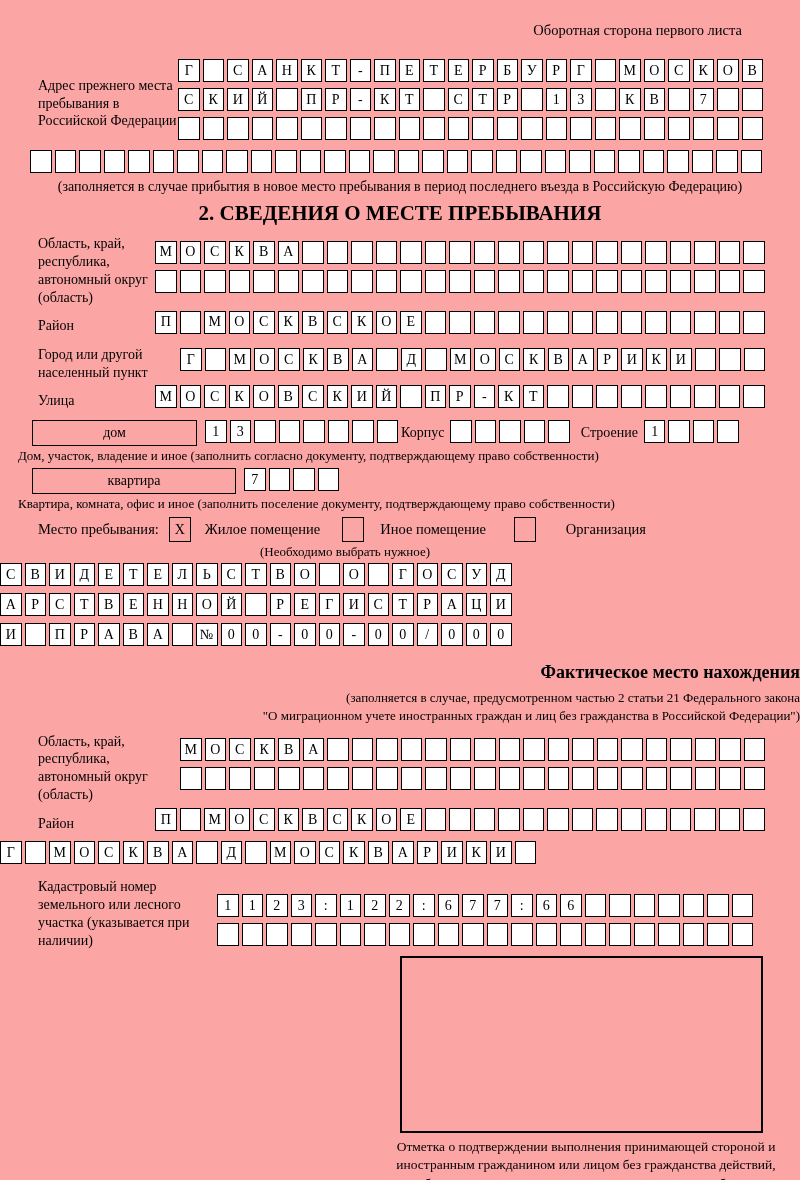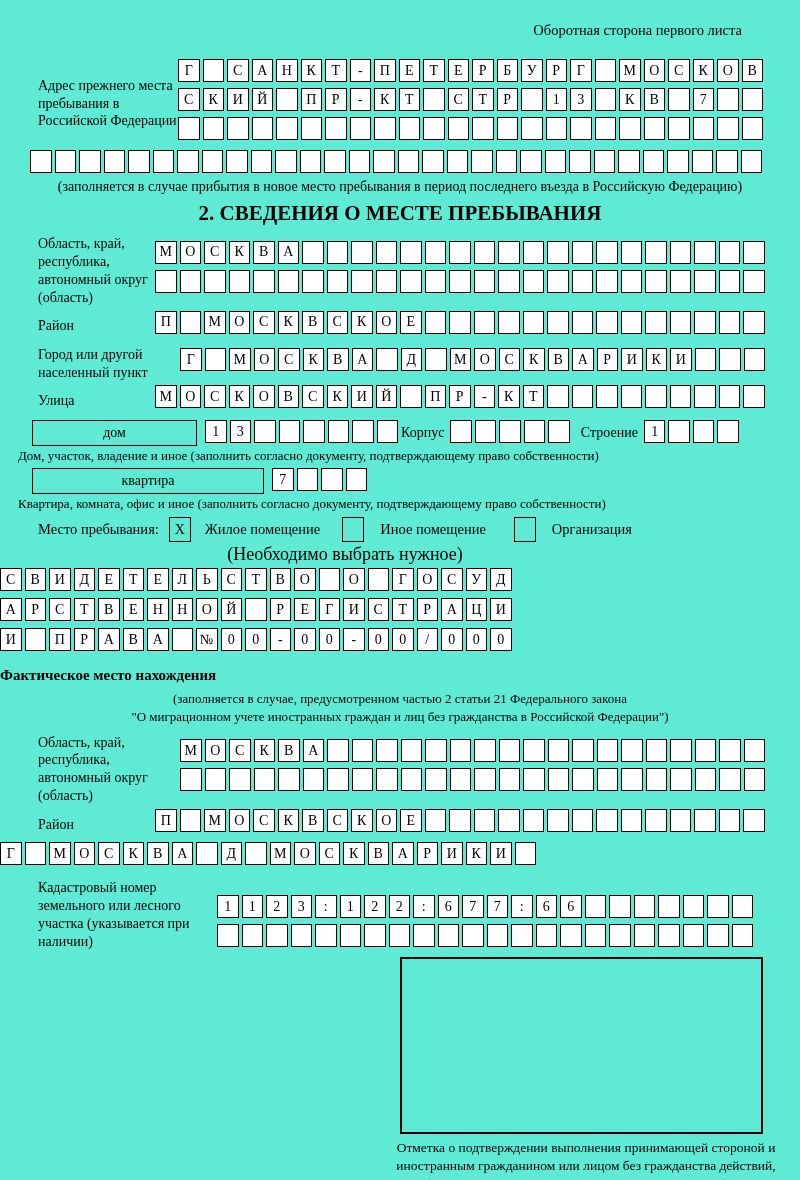--- a/index.html
+++ b/index.html
@@ -1,17 +1,17 @@
 <!DOCTYPE html>
 <html><head>
 <meta charset="utf-8">
 <style>
   html,body{margin:0;padding:0;background:#fff;}
   .page{
-    width:800px;height:1180px;position:relative;background:#5eead4;color:#000;
+    width:800px;height:1180px;position:relative;background:#fca5a5;color:#000;
     font-family:"Liberation Serif","DejaVu Serif",serif;
     padding-top:22px;box-sizing:border-box;overflow:hidden;
   }
   .header-note{ text-align:right;padding-right:58px;font-size:14.5px; }
   .field{ display:flex;align-items:center;margin-bottom:4px; }
   .flabel{ box-sizing:border-box;padding-left:38px;padding-top:2px;font-size:14px;line-height:1.28;flex:none; }
   .rows{ display:flex;flex-direction:column; }
   .cellrow{ display:flex;margin-bottom:6px; }
   .cell{
     box-sizing:border-box;flex:none;width:21.5px;height:23px;border:1.6px solid #000;
@@ -23,32 +23,32 @@
   .sec-title{ text-align:center;font-weight:bold;font-size:21px;margin-top:6px;margin-bottom:7px; }
   
   .lw178{width:178px;} .lw155{width:155px;} .lw180{width:180px;}
   .lw253{width:253px;} .lw228{width:228px;} .lw217{width:217px;}
   .house-row{ display:flex;align-items:flex-start;padding-left:32px;margin-top:6px; }
   .big-rect{
     box-sizing:border-box;height:26px;border:1.6px solid #000;display:flex;
     align-items:center;justify-content:center;font-size:14px;flex:none;
   }
   .rect-dom{width:165px;margin-right:8px;}
-  .rect-kv{width:232px;margin-right:8px;font-family:Liberation Serif, serif;}
+  .rect-kv{width:204px;margin-right:8px;font-family:Liberation Serif, serif;}
   .inline-label{ font-size:14px;line-height:25px;flex:none; }
   .caption-note{ padding-left:18px;font-size:13px;margin-top:2px;margin-bottom:4px; }
   .stay-row{ display:flex;align-items:center;padding-left:38px;margin-top:5px; }
   .stay-row .lbl{ font-size:14.5px; }
   .chkcell{
     box-sizing:border-box;width:22px;height:25px;border:1.6px solid #000;flex:none;
     display:flex;align-items:center;justify-content:center;font-size:14px;
   }
-  .stay-note{ width:520px;text-align:center;font-size:18px;margin-top:2px;margin-bottom:3px;margin-left:85px; }
-  .fact-title{ text-align:left;font-weight:bold;font-size:15px;margin-top:10px;margin-bottom:6px; }
-  .fact-sub{ text-align:center;font-size:13px;line-height:1.35; }
+  .stay-note{ width:520px;text-align:center;font-size:13px;margin-top:2px;margin-bottom:3px;margin-left:85px; }
+  .fact-title{ text-align:right;font-weight:bold;font-size:18px;margin-top:10px;margin-bottom:6px; }
+  .fact-sub{ text-align:right;font-size:13px;line-height:1.35; }
   .fact-block{ margin-top:6px; }
   .cad-rows{ margin-top:20px; }
   .stamp-box{ margin-left:400px;width:363px;height:177px;border:2px solid #000;box-sizing:border-box;margin-top:0px; }
   .stamp-caption{ margin-left:388px;width:396px;text-align:center;font-size:13.5px;line-height:1.35;margin-top:5px; }
 </style>
 </head>
 <body>
 
 <div class="page">
 
@@ -363,30 +363,30 @@
 
   <div class="house-row" style="margin-top:2px;">
     <div class="big-rect rect-kv">квартира</div>
     <div class="cellrow" style="margin-bottom:0;">
         <span class="cell">7</span>
         <span class="cell"></span>
         <span class="cell"></span>
         <span class="cell"></span>
       </div>
   </div>
-  <div class="caption-note">Квартира, комната, офис и иное (заполнить согласно документу, подтверждающему право собственности)</div>
+  <div class="caption-note">Квартира, комната, офис и иное (заполнить поселение документу, подтверждающему право собственности)</div>
 
   <div class="stay-row">
     <span class="lbl">Место пребывания:</span>
     <span class="chkcell" style="margin-left:10px;">X</span>
     <span class="lbl" style="margin-left:14px;">Жилое помещение</span>
     <span class="chkcell" style="margin-left:22px;"></span>
     <span class="lbl" style="margin-left:16px;">Иное помещение</span>
     <span class="chkcell" style="margin-left:28px;"></span>
-    <span class="lbl" style="margin-left:16px;">Организация</span>
+    <span class="lbl" style="margin-left:30px;">Организация</span>
   </div>
   <div class="stay-note">(Необходимо выбрать нужное)</div>
 
   <div class="field">
     <div class="rows">
       <div class="cellrow" style="margin-bottom:7px;">
           <span class="cell">С</span>
           <span class="cell">В</span>
           <span class="cell">И</span>
           <span class="cell">Д</span>

